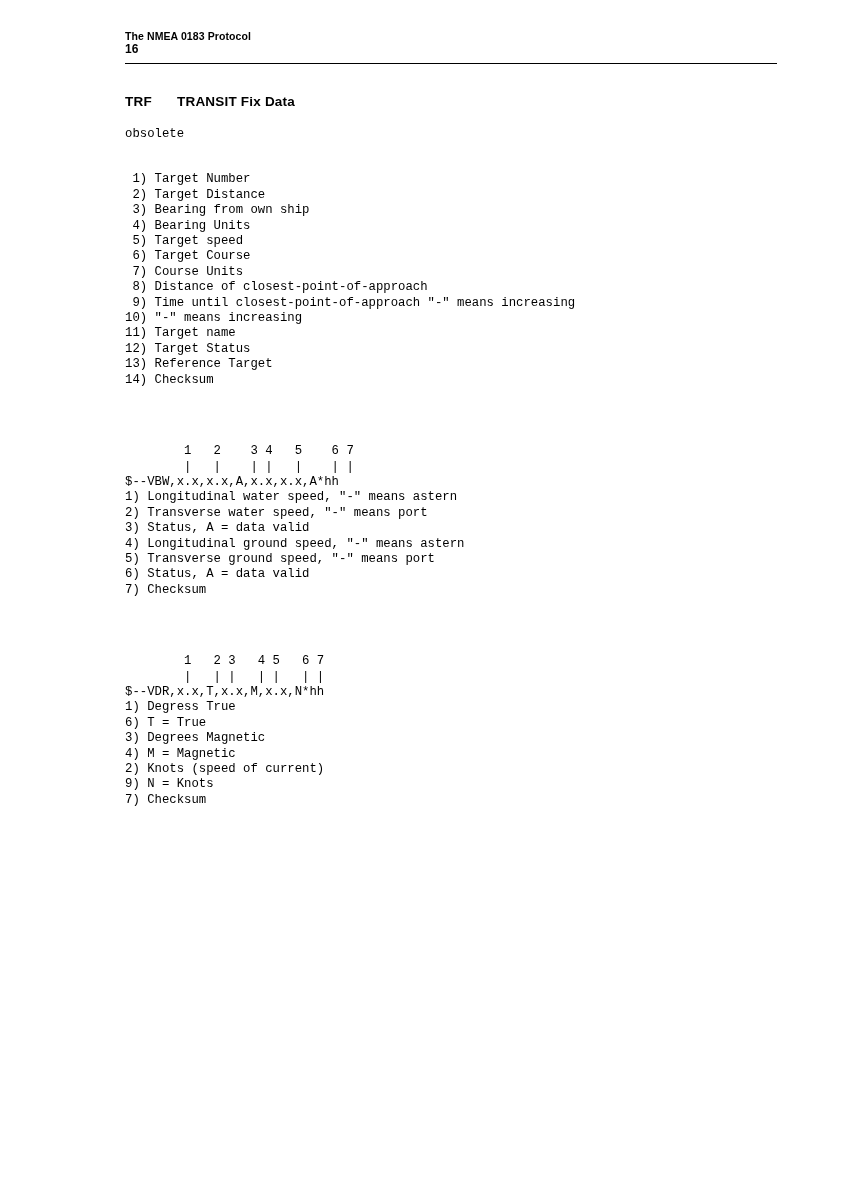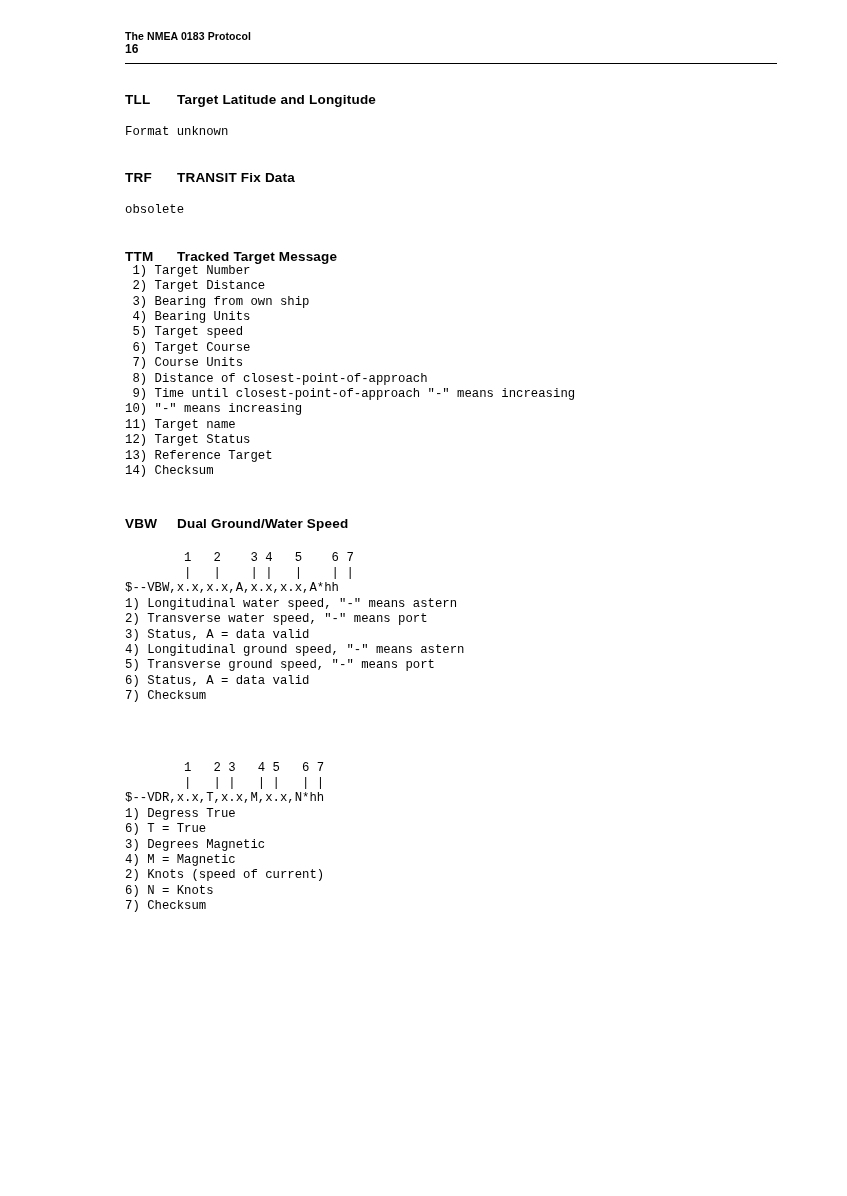--- a/index.html
+++ b/index.html
@@ -68,68 +68,53 @@
 <body>
 
 <div class="page">
   <div class="content">
 
     <div class="header">
       <span class="header-title">The NMEA 0183 Protocol</span>
       <span class="header-page">16</span>
     </div>
 
-    <div class="section" style="margin-top:28px;">
-      <div class="sec-head">
-        <span class="sec-code">TLL</span>
-        <span class="sec-title">Target Latitude and Longitude</span>
-      </div>
-      <div class="mono note">Format unknown</div>
-    </div>
 
     <div class="sp-1"></div>
 
     <div class="section">
       <div class="sec-head">
         <span class="sec-code">TRF</span>
         <span class="sec-title">TRANSIT Fix Data</span>
       </div>
       <div class="mono note">obsolete</div>
     </div>
 
     <div class="sp-2"></div>
 
     <div class="section">
-      <div class="sec-head">
-        <span class="sec-code">TTM</span>
-        <span class="sec-title">Tracked Target Message</span>
-      </div>
       <div class="mono items"><span> 1) Target Number</span>
 <span> 2) Target Distance</span>
 <span> 3) Bearing from own ship</span>
 <span> 4) Bearing Units</span>
 <span> 5) Target speed</span>
 <span> 6) Target Course</span>
 <span> 7) Course Units</span>
 <span> 8) Distance of closest-point-of-approach</span>
 <span> 9) Time until closest-point-of-approach "-" means increasing</span>
 <span>10) "-" means increasing</span>
 <span>11) Target name</span>
 <span>12) Target Status</span>
 <span>13) Reference Target</span>
 <span>14) Checksum</span></div>
     </div>
 
     <div class="sp-3" style="height:36px;"></div>
 
     <div class="section">
-      <div class="sec-head">
-        <span class="sec-code">VBW</span>
-        <span class="sec-title">Dual Ground/Water Speed</span>
-      </div>
       <div class="mono diagram">        1   2    3 4   5    6 7
         |   |    | |   |    | |
 $--VBW,x.x,x.x,A,x.x,x.x,A*hh</div>
       <div class="mono items"><span>1) Longitudinal water speed, "-" means astern</span>
 <span>2) Transverse water speed, "-" means port</span>
 <span>3) Status, A = data valid</span>
 <span>4) Longitudinal ground speed, "-" means astern</span>
 <span>5) Transverse ground speed, "-" means port</span>
 <span>6) Status, A = data valid</span>
 <span>7) Checksum</span></div>
@@ -139,18 +124,18 @@
 
     <div class="section">
       <div class="mono diagram">        1   2 3   4 5   6 7
         |   | |   | |   | |
 $--VDR,x.x,T,x.x,M,x.x,N*hh</div>
       <div class="mono items"><span>1) Degress True</span>
 <span>6) T = True</span>
 <span>3) Degrees Magnetic</span>
 <span>4) M = Magnetic</span>
 <span>2) Knots (speed of current)</span>
-<span>6) N = Knots</span>
+<span>9) N = Knots</span>
 <span>7) Checksum</span></div>
     </div>
 
   </div>
 </div>
 
 </body></html>

